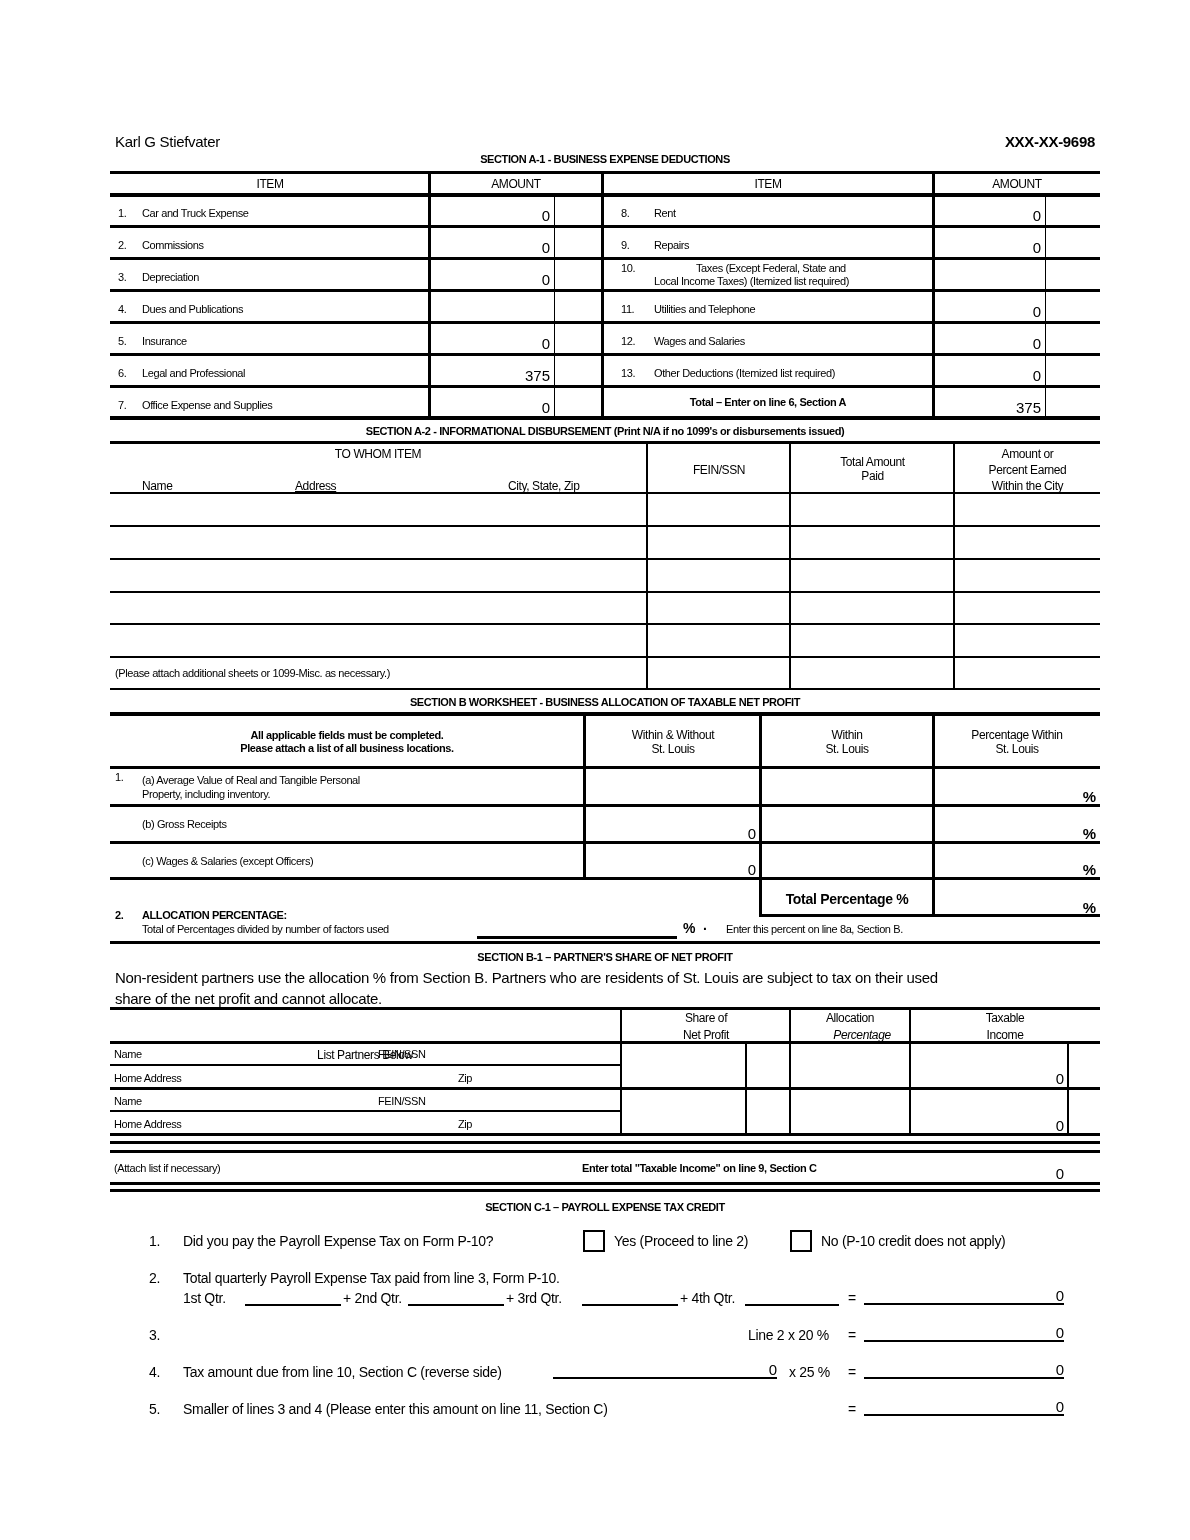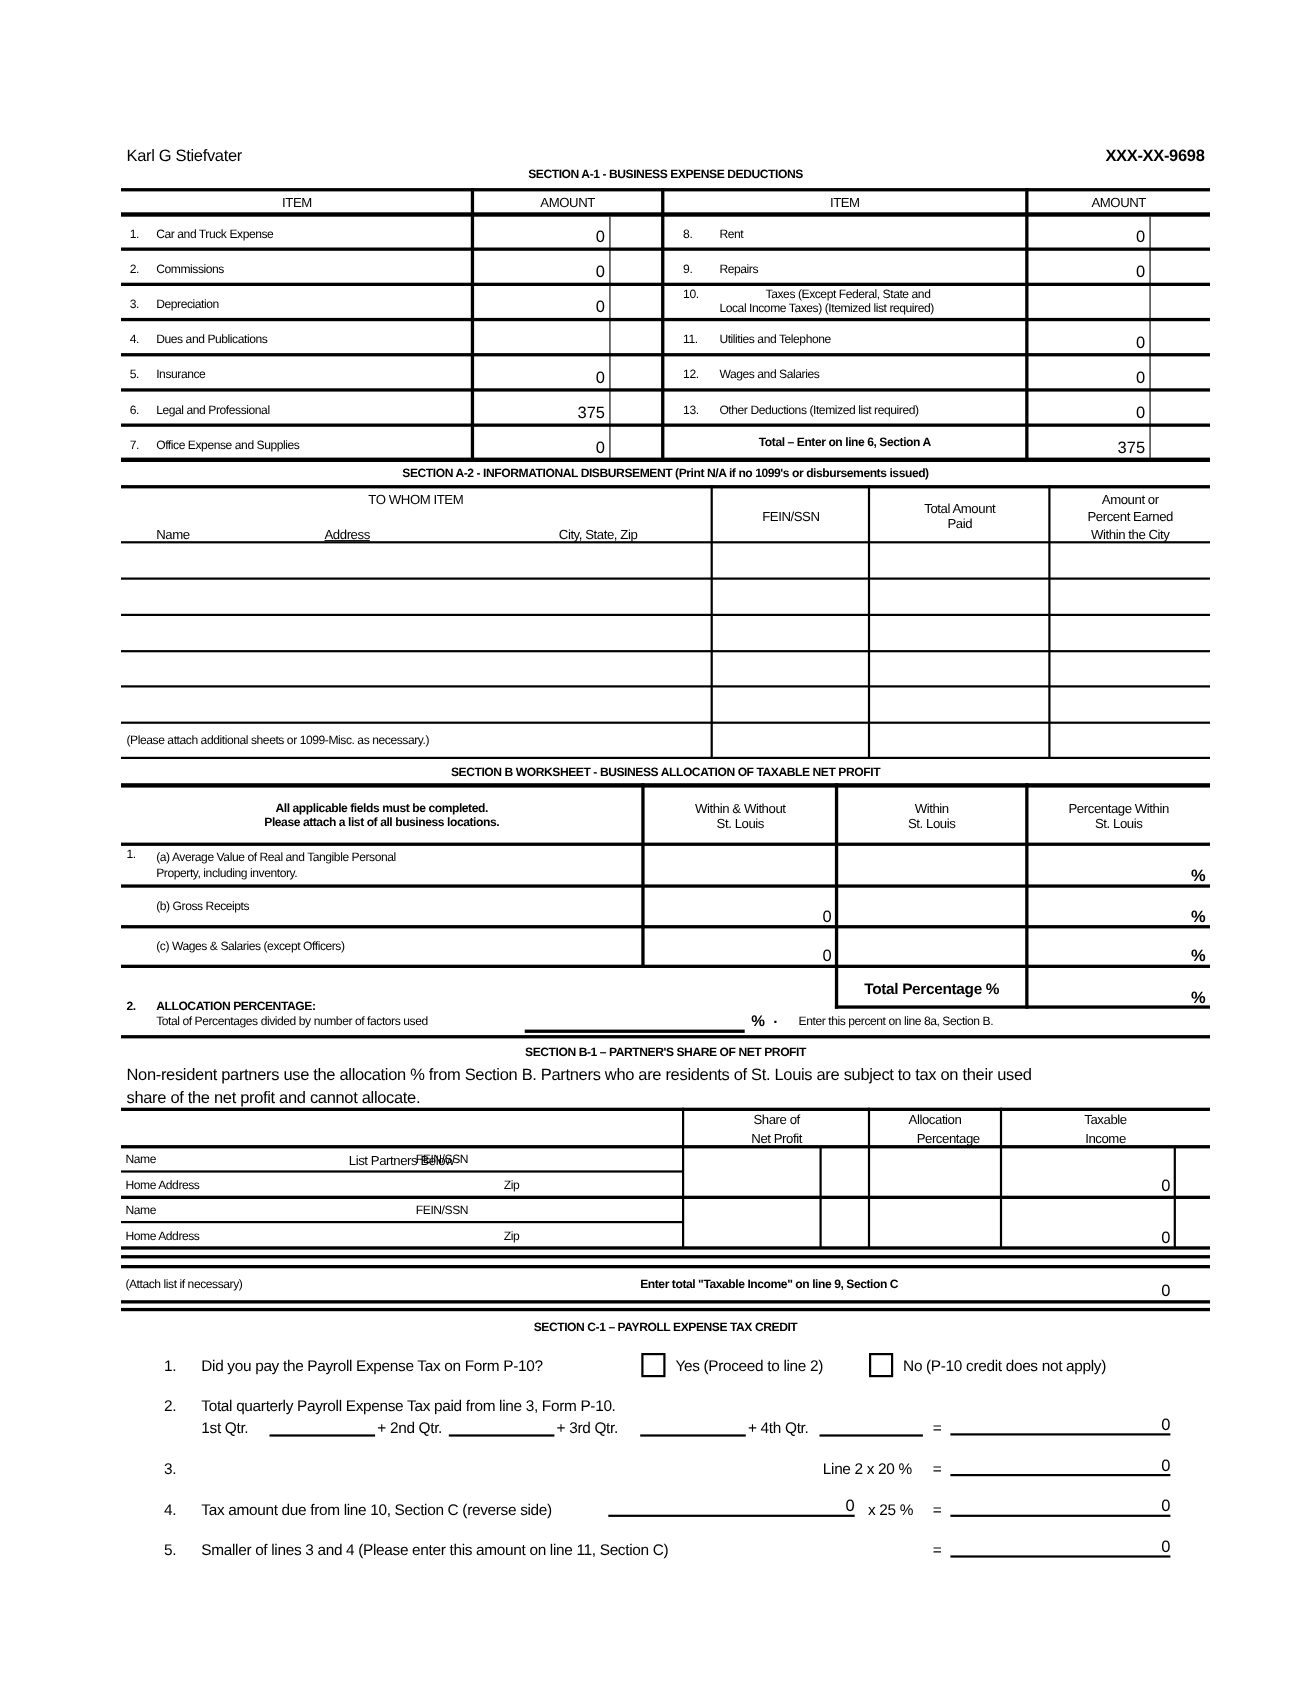--- a/index.html
+++ b/index.html
@@ -199,21 +199,21 @@
 <div class="hl" style="left:110px;width:990px;top:941px;height:3px;"></div>
 
 <div class="a t11 b c" style="left:110px;width:990px;top:951px;">SECTION B-1 – PARTNER'S SHARE OF NET PROFIT</div>
 <div class="a t15" style="left:115px;top:969px;">Non-resident partners use the allocation % from Section B. Partners who are residents of St. Louis are subject to tax on their used</div>
 <div class="a t15" style="left:115px;top:990px;">share of the net profit and cannot allocate.</div>
 <div class="hl" style="left:110px;width:990px;top:1007px;height:3px;"></div>
 <div class="a t12 c" style="left:110px;width:510px;top:1028px;margin-top:20px;">List Partners Below</div>
 <div class="a t12 c" style="left:622px;width:168px;top:1011px;">Share of</div>
 <div class="a t12 c" style="left:622px;width:168px;top:1028px;">Net Profit</div>
 <div class="a t12 c" style="left:791px;width:118px;top:1011px;">Allocation</div>
-<div class="a t12 c" style="left:791px;width:142px;top:1028px;">Percentage</div>
+<div class="a t12 c" style="left:791px;width:142px;top:1028px;font-style:italic;">Percentage</div>
 <div class="a t12 c" style="left:910px;width:190px;top:1011px;">Taxable</div>
 <div class="a t12 c" style="left:910px;width:190px;top:1028px;">Income</div>
 <div class="vl" style="left:620px;top:1007px;width:2px;height:128px;"></div>
 <div class="vl" style="left:745px;top:1043px;width:2px;height:92px;"></div>
 <div class="vl" style="left:789px;top:1007px;width:2px;height:128px;"></div>
 <div class="vl" style="left:909px;top:1007px;width:2px;height:128px;"></div>
 <div class="vl" style="left:1067px;top:1043px;width:2px;height:92px;"></div>
 <div class="hl" style="left:110px;width:990px;top:1041px;height:3px;"></div>
 <div class="hl" style="left:110px;width:510px;top:1064px;height:2px;"></div>
 <div class="hl" style="left:110px;width:990px;top:1087px;height:3px;"></div>

